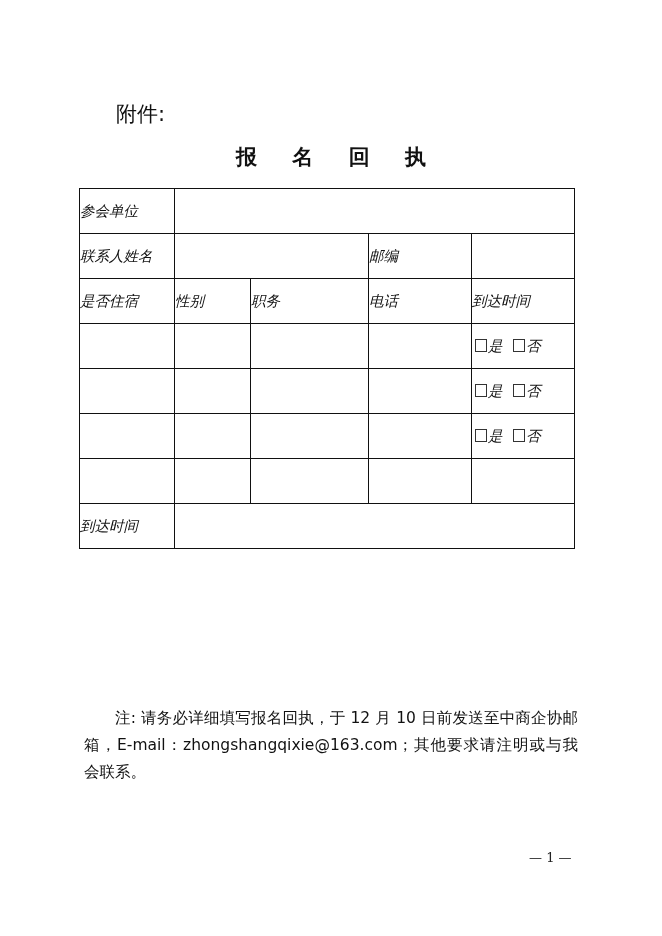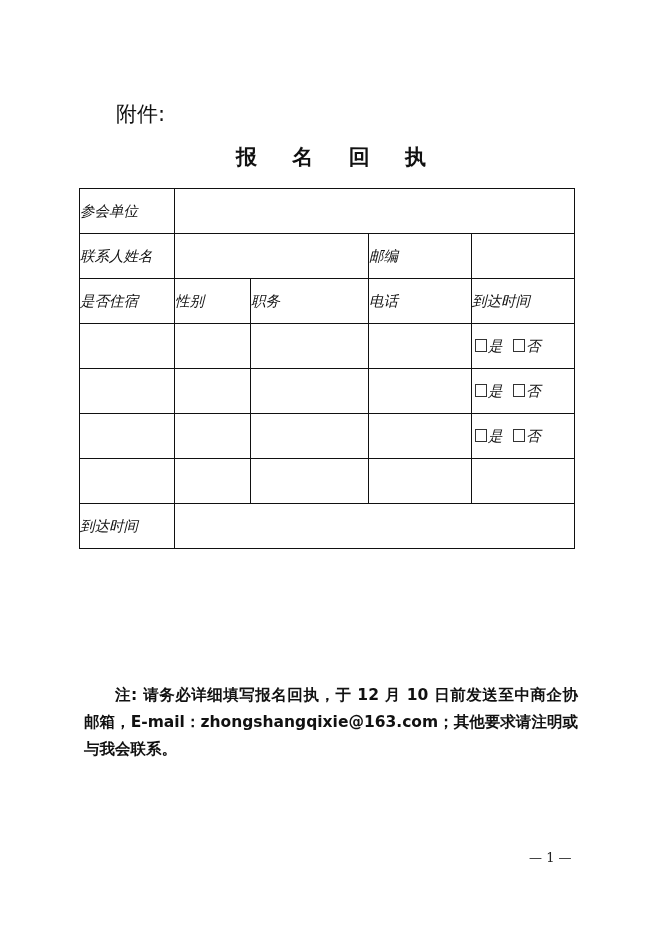--- a/index.html
+++ b/index.html
@@ -4,21 +4,21 @@
 <style>
   html,body{margin:0;padding:0;background:#fff;}
   body{width:662px;height:936px;position:relative;font-family:"DejaVu Sans","Liberation Sans",sans-serif;color:#111;overflow:hidden;}
   .attach{position:absolute;left:84px;top:100px;font-size:21px;margin-left:32px;}
   .title{position:absolute;left:0;width:662px;top:143px;text-align:center;font-size:21px;font-weight:bold;letter-spacing:14px;padding-left:14px;box-sizing:border-box;}
   table.form{position:absolute;left:79px;top:188px;border-collapse:collapse;table-layout:fixed;width:495px;}
   table.form td{border:1.3px solid #111;vertical-align:middle;font-size:14.5px;height:44px;padding:0;font-style:italic;}
   table.form tr.tall td{height:90px;}
   .cb{display:inline-block;width:10px;height:11px;border:1px solid #333;vertical-align:-1px;margin-right:1px;}
   .opt{margin:0 3px;}
-  .note{position:absolute;left:84px;top:682px;width:494px;font-size:15.5px;line-height:27px;text-indent:31px;text-align:justify;font-weight:bold;}
+  .note{position:absolute;left:84px;top:705px;width:494px;font-size:15.5px;line-height:27px;text-indent:31px;text-align:justify;}
   .pagenum{position:absolute;left:529px;top:850px;font-family:"DejaVu Serif","Liberation Serif",serif;font-size:13px;color:#222;}
 </style>
 </head>
 <body>
 
 <div class="attach">附件:</div>
 <div class="title">报 名 回 执</div>
 
 <table class="form">
   <colgroup>

